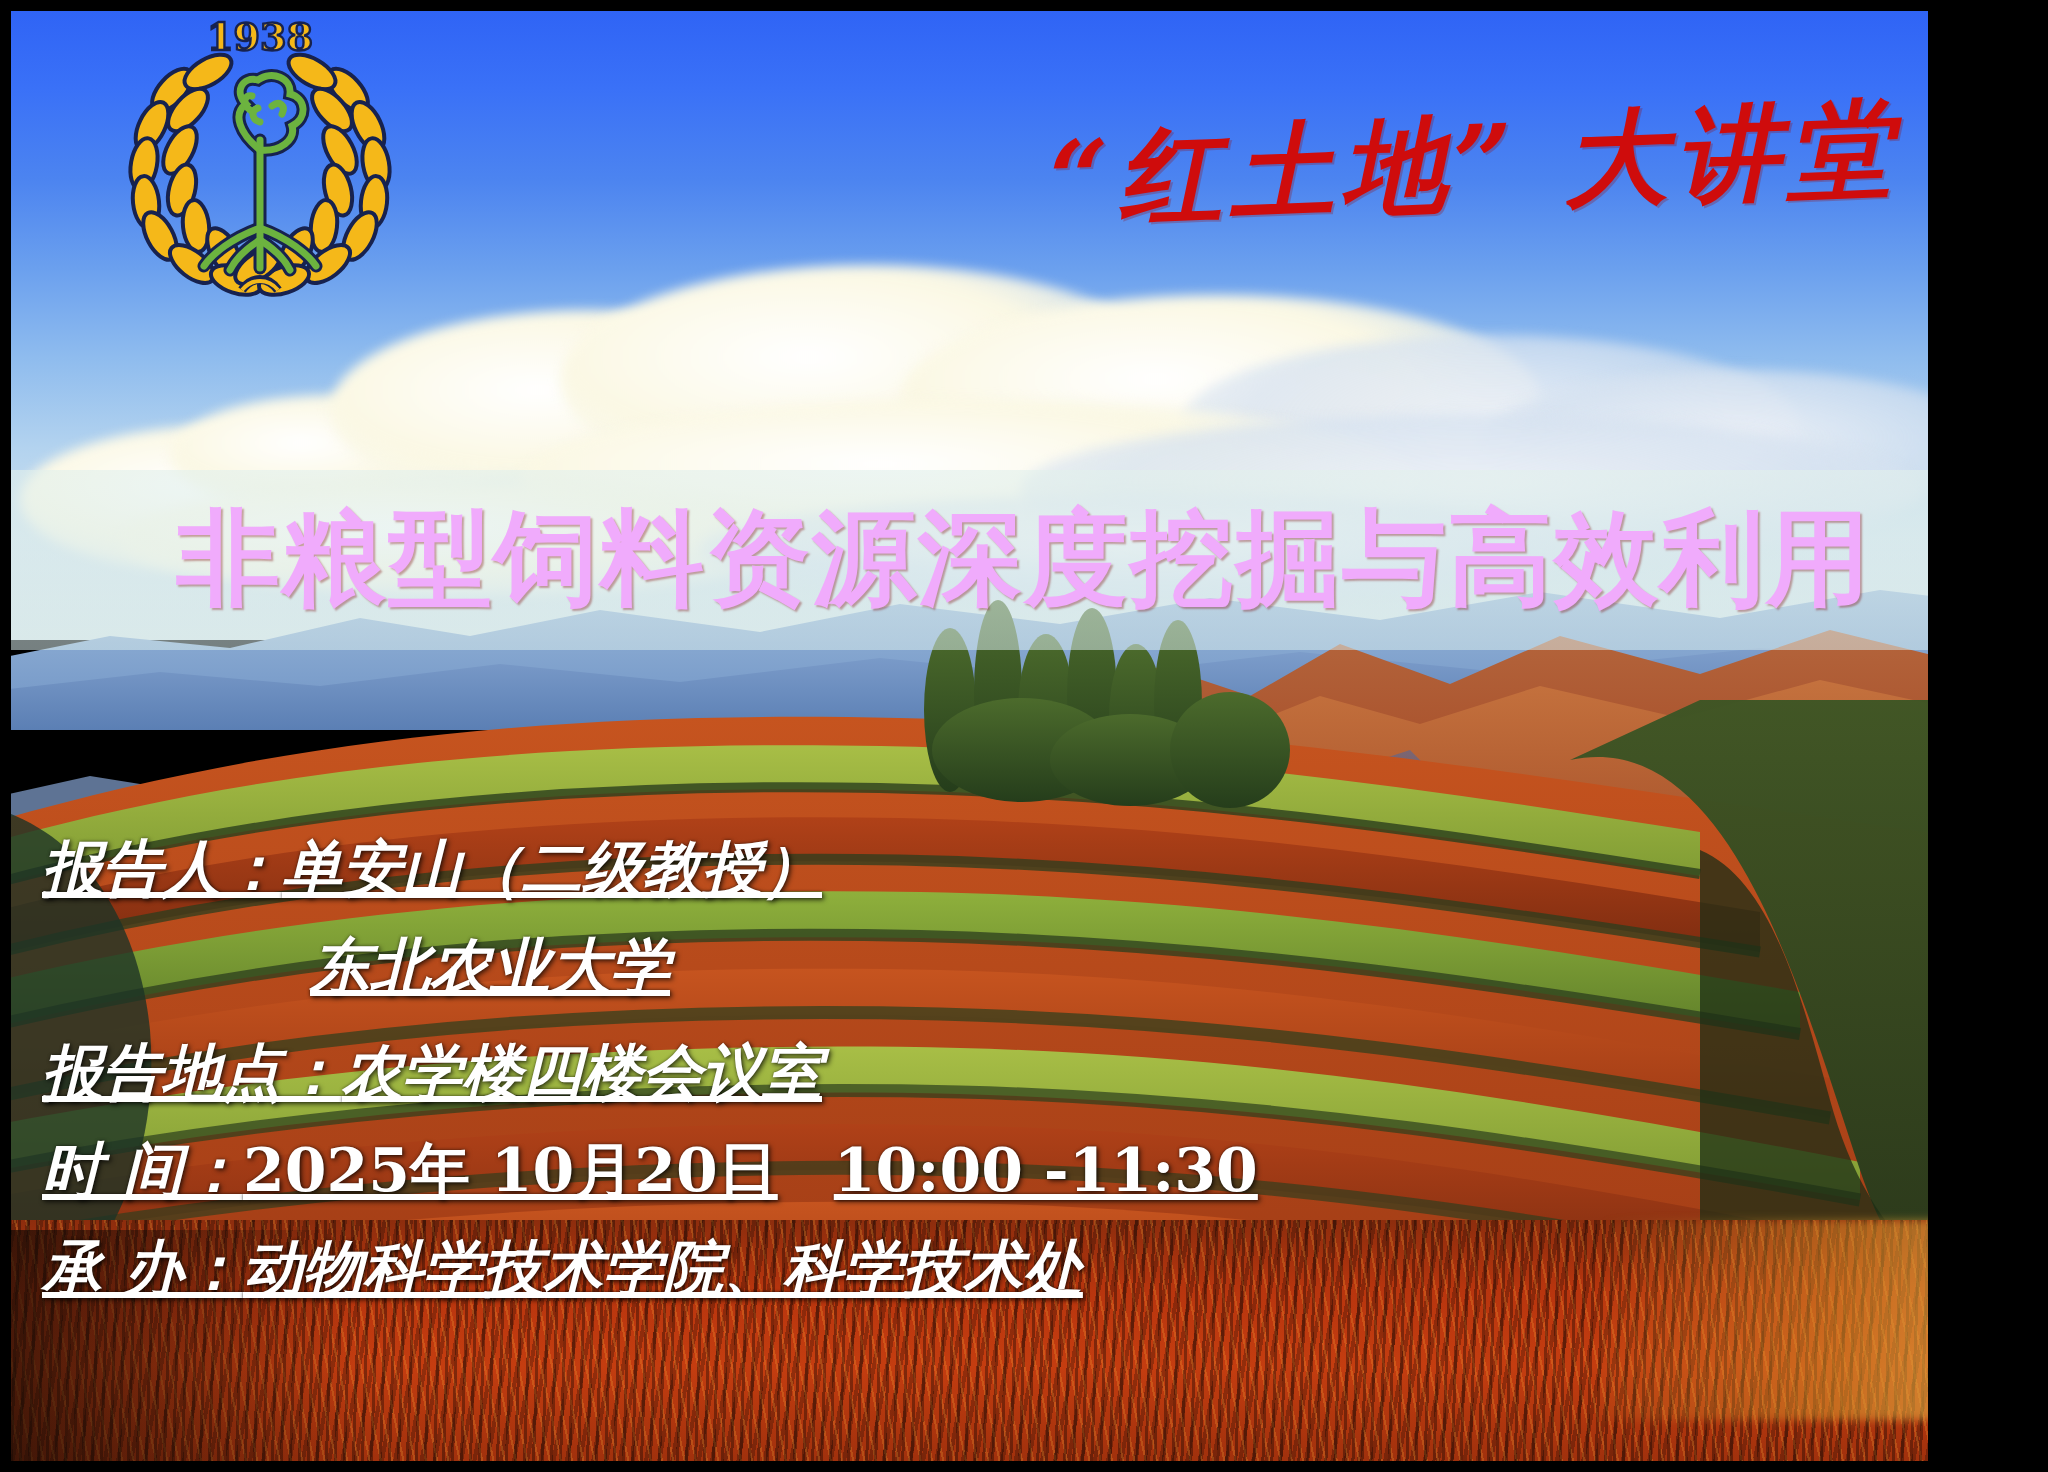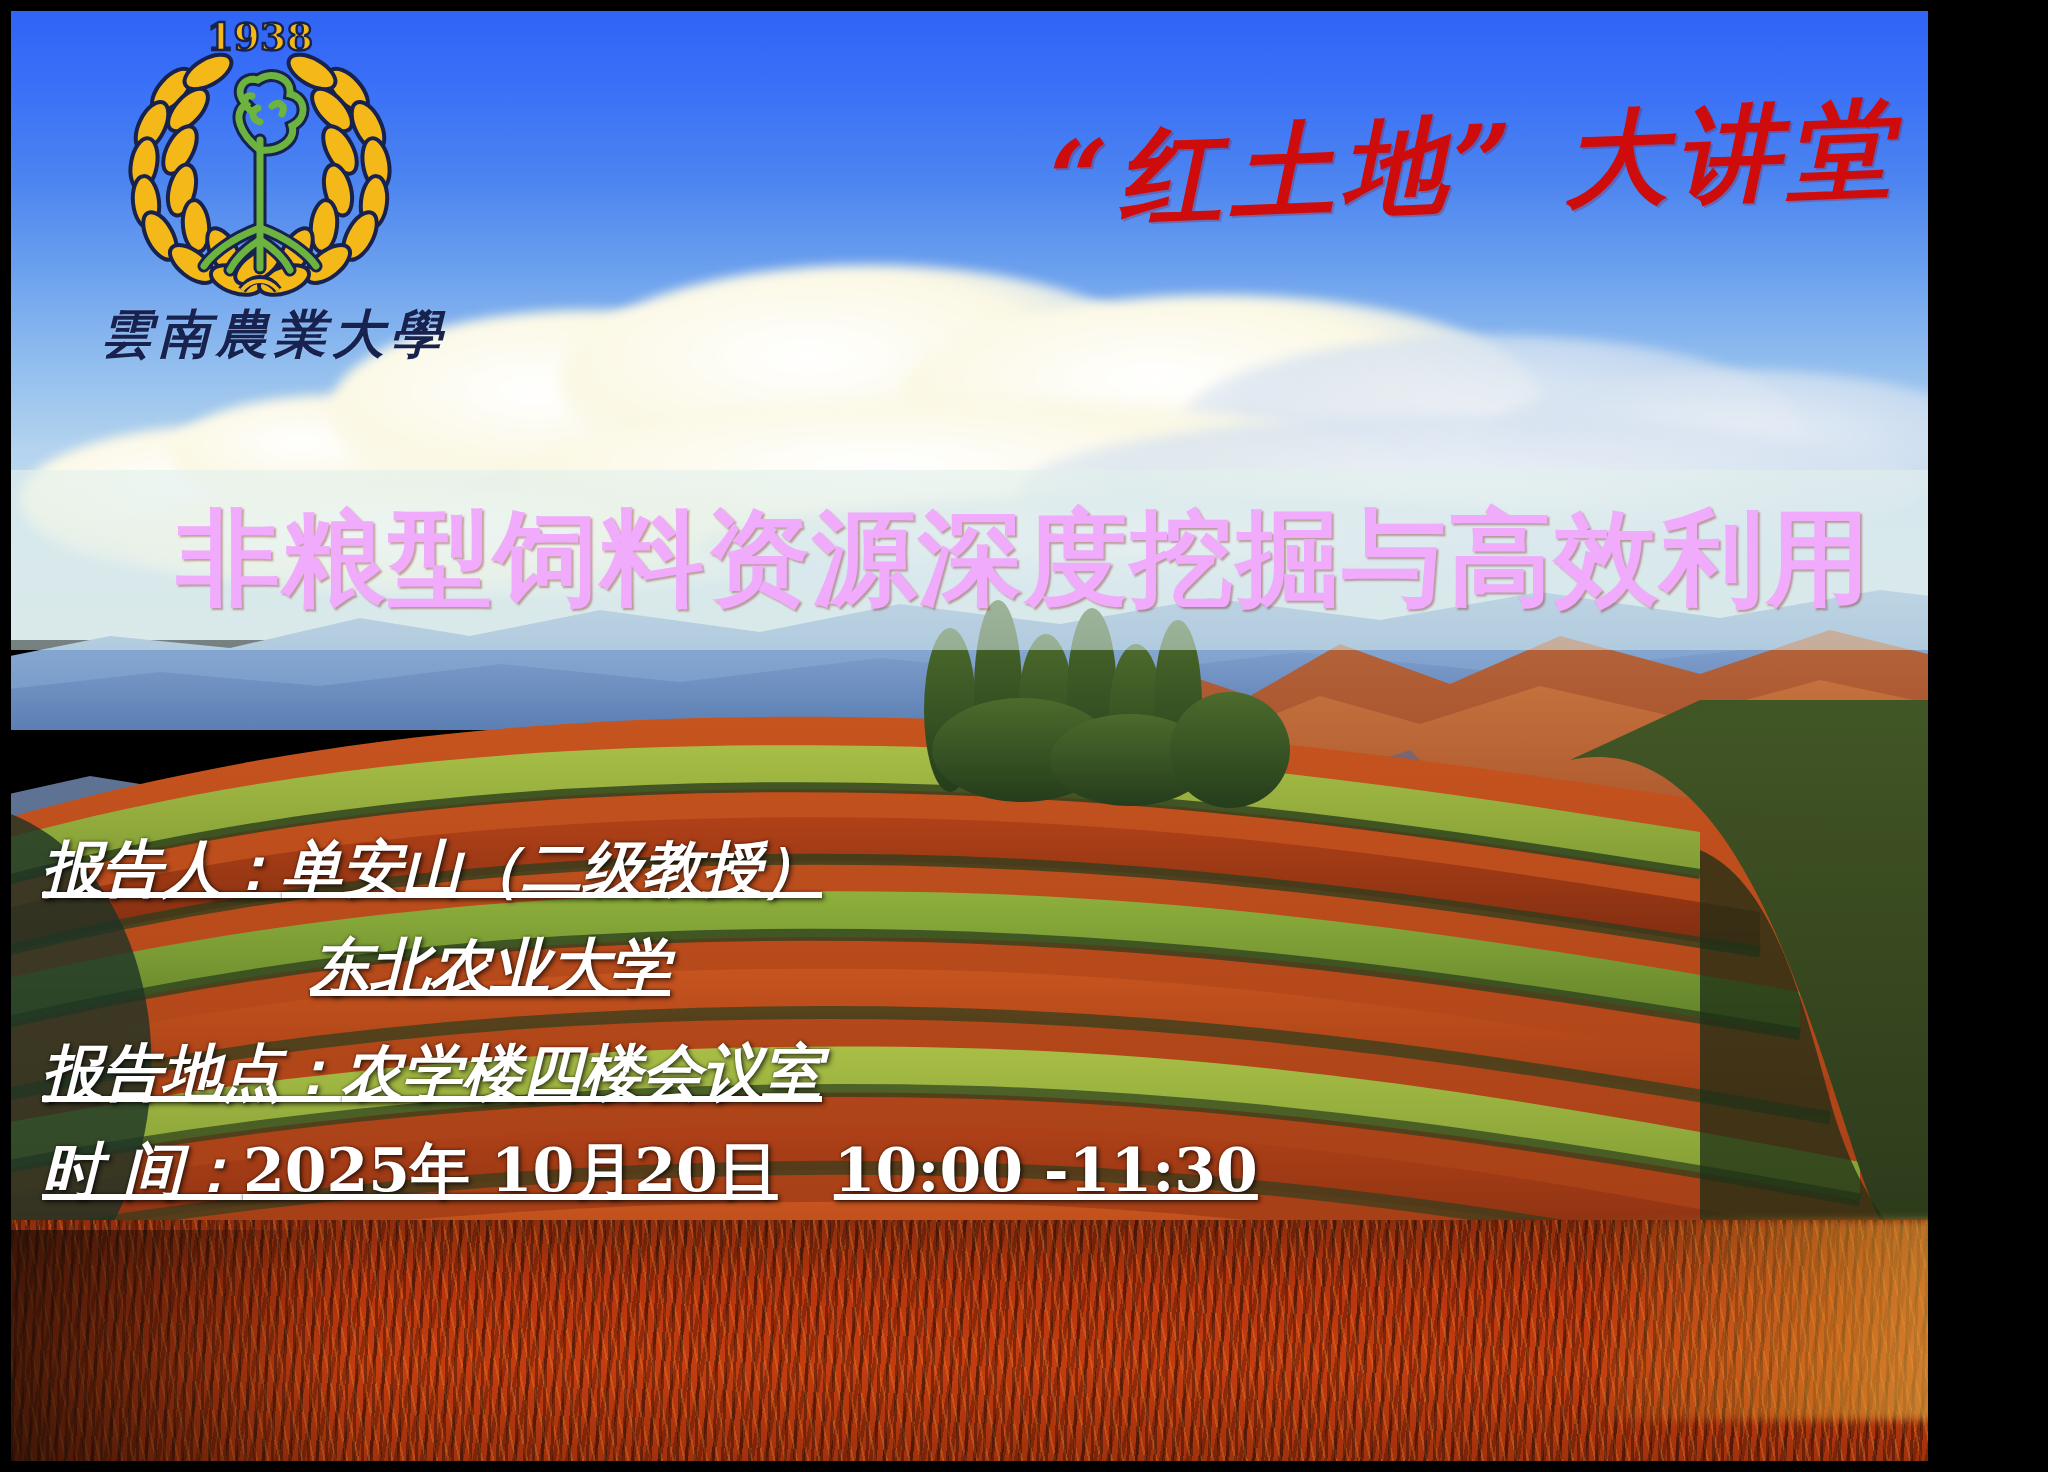--- a/index.html
+++ b/index.html
@@ -356,21 +356,20 @@
         <path d="M160,214 C132,224 112,240 104,252"></path>
         <path d="M160,214 C188,224 208,240 216,252"></path>
         <path d="M160,214 L160,254"></path>
         <path d="M160,226 C144,236 134,248 130,256"></path>
         <path d="M160,226 C176,236 186,248 190,256"></path>
         <path d="M150,96 C142,90 144,80 152,82"></path>
         <path d="M172,92 C180,86 186,92 182,100"></path>
         <path d="M160,108 C152,106 150,96 158,94"></path>
       </g>
     </svg>
-    <div class="uni-name">雲南農業大學</div>
   </div>
 
   <div class="forum-title">
     <span>“红土地”</span><span class="gap"></span><span>大讲堂</span>
   </div>
 
   <div class="main-title">非粮型饲料资源深度挖掘与高效利用</div>
 
   <div class="info">
     <div class="line">
@@ -378,16 +377,19 @@
     </div>
     <div class="line indent">
       <span>东北农业大学</span>
     </div>
     <div class="line">
       <span>报告地点：</span><span>农学楼四楼会议室</span>
     </div>
     <div class="line">
       <span>时 间：</span><span class="datetxt">2025年 10月20日</span><span class="sp-wide"></span><span class="datetxt">10:00 -11:30</span>
     </div>
+    <div class="line">
+      <span>承 办：</span><span>动物科学技术学院、科学技术处</span>
+    </div>
   </div>
 
   <div class="frame"></div>
 </div>
 
 </body></html>

